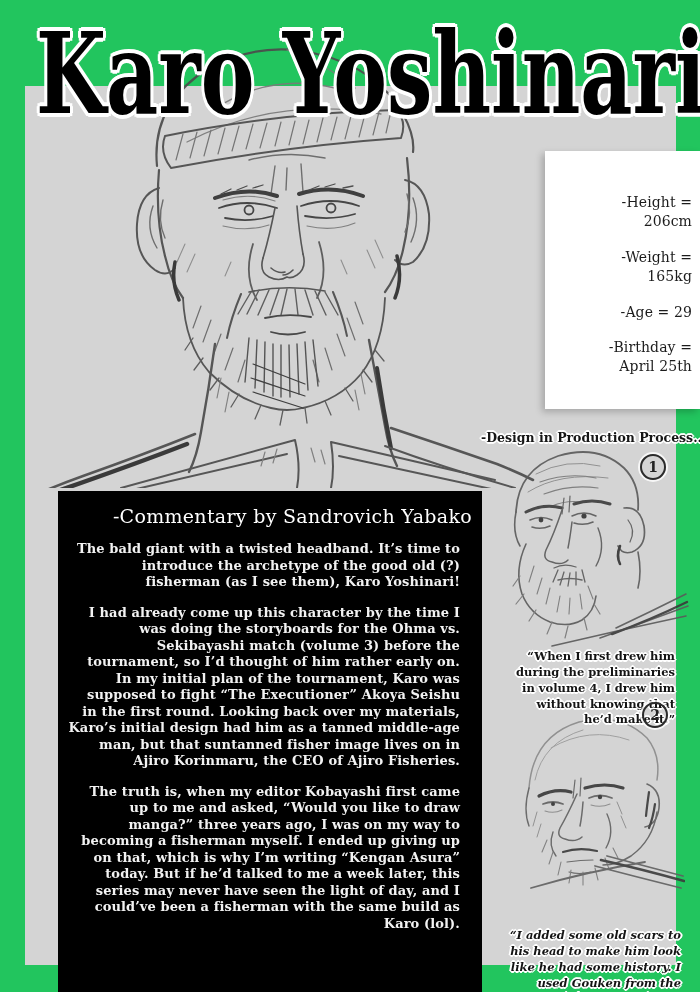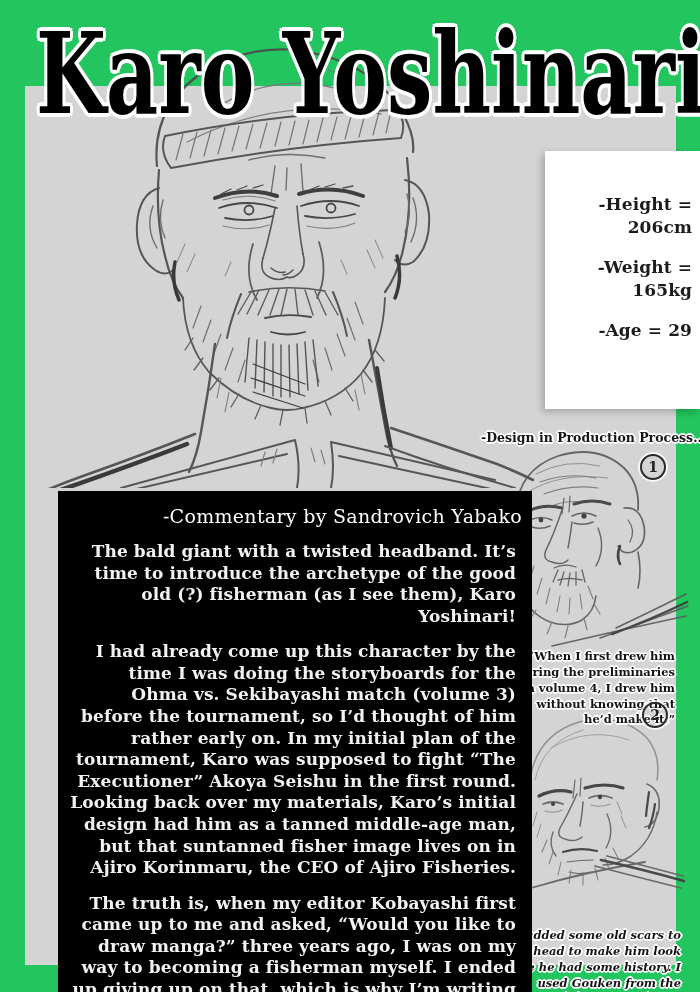--- a/index.html
+++ b/index.html
@@ -14,46 +14,46 @@
     font-size:112px;line-height:1;font-weight:bold;color:#000;
     transform:scaleX(0.72);transform-origin:left top;
     text-shadow:4px 0 0 #fff,-4px 0 0 #fff,0 4px 0 #fff,0 -4px 0 #fff,
                 3px 3px 0 #fff,-3px 3px 0 #fff,3px -3px 0 #fff,-3px -3px 0 #fff;
   }
   .stats-box{
     position:absolute;left:545px;top:151px;width:155px;height:258px;background:#ffffff;
     box-sizing:border-box;padding:42px 8px 0 24px;
     box-shadow:-3px 3px 7px rgba(0,0,0,0.22);
   }
-  .stat-item{font-size:17px;font-weight:bold;color:#1c1c1c;line-height:1.35;margin-bottom:17px;letter-spacing:.1px;margin-left:23px;}
+  .stat-item{font-size:14px;font-weight:normal;color:#1c1c1c;line-height:1.35;margin-bottom:17px;letter-spacing:.1px;margin-left:23px;}
   .halo{
     text-shadow:-1px -1px 0 #fff,1px -1px 0 #fff,-1px 1px 0 #fff,1px 1px 0 #fff,
                 0 2px 0 #fff,0 -2px 0 #fff,2px 0 0 #fff,-2px 0 0 #fff;
   }
   .design-label{position:absolute;left:481px;top:430px;font-size:12.5px;font-weight:bold;color:#161616;white-space:nowrap;}
   .figure-badge{
     position:absolute;width:22px;height:22px;border:2px solid #2b2b2b;border-radius:50%;
     display:flex;align-items:center;justify-content:center;
     font-size:14px;font-weight:bold;color:#222;
     box-shadow:0 0 0 2px rgba(255,255,255,0.8);
   }
   #badge1{left:640px;top:454px;}
   #badge2{left:642px;top:702px;}
   .sketch-fig{position:absolute;}
   #sketch1{left:500px;top:448px;}
   #sketch2{left:505px;top:700px;}
   .fig-caption{position:absolute;font-size:11.5px;font-weight:bold;color:#141414;line-height:1.38;}
   #caption1{left:507px;top:649px;width:168px;}
   #caption2{left:497px;top:928px;width:184px;font-style:italic;}
   .commentary{
-    position:absolute;left:58px;top:491px;width:474px;height:501px;background:#000000;
+    position:absolute;left:58px;top:491px;width:424px;height:501px;background:#000000;
     box-sizing:border-box;padding:12px 10px 0 10px;
   }
   .commentary h2{font-size:19px;font-weight:normal;color:#ffffff;margin:2px 0 14px 0;letter-spacing:.3px;}
-  .commentary p{font-size:17px;font-weight:bold;color:#f2f2f2;line-height:1.27;margin:0 6px 14px 0;letter-spacing:.1px;}
+  .commentary p{font-size:13px;font-weight:bold;color:#f2f2f2;line-height:1.27;margin:0 12px 14px 0;letter-spacing:.1px;}
   svg{display:block;}
 </style>
 </head>
 <body>
 
 <div class="page">
 
   <div class="gray-band"></div>
 
   <svg class="main-sketch" width="512" height="440" viewBox="0 0 512 440" fill="none">
@@ -113,20 +113,21 @@
       <path d="M240 404 l-4 14 M252 401 l-4 14 M286 400 l4 14 M296 402 l4 14" stroke="#7a7a7a" stroke-width="1.2"></path>
     </g>
   </svg>
 
   <h1 class="page-title">Karo Yoshinari</h1>
 
   <div class="stats-box">
     <div class="stat-item">-Height = 206cm</div>
     <div class="stat-item">-Weight = 165kg</div>
     <div class="stat-item">-Age = 29</div>
+    <div class="stat-item">-Birthday = April 25th</div>
   </div>
 
   <div class="design-label halo">-Design in Production Process...</div>
 
   <svg id="sketch1" class="sketch-fig" width="190" height="200" viewBox="0 0 190 200" fill="none">
     <g stroke="#5a5a5a" stroke-width="1.6" stroke-linecap="round" stroke-linejoin="round" opacity="0.9">
       <path d="M16 64 Q18 22 58 8 Q98 -4 124 20 Q140 36 138 62" stroke-width="1.8"></path>
       <path d="M36 26 Q66 10 100 18 M28 44 Q60 24 108 30" stroke="#8a8a8a" stroke-width="1"></path>
       <path d="M16 64 Q12 84 20 98"></path>
       <path d="M40 34 Q68 24 96 30 M44 46 Q70 36 98 40 M52 58 Q66 52 82 54" stroke="#777" stroke-width="1.2"></path>

